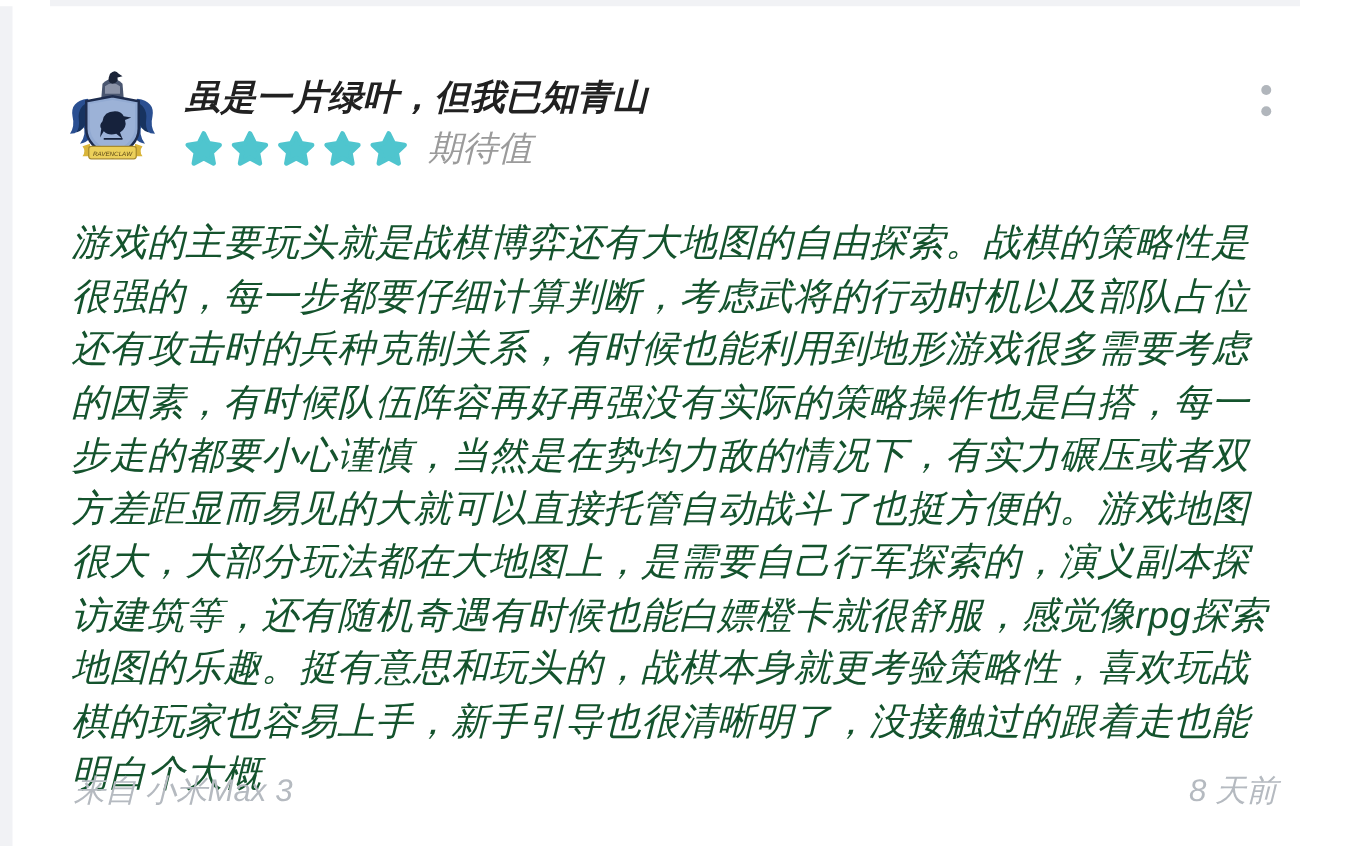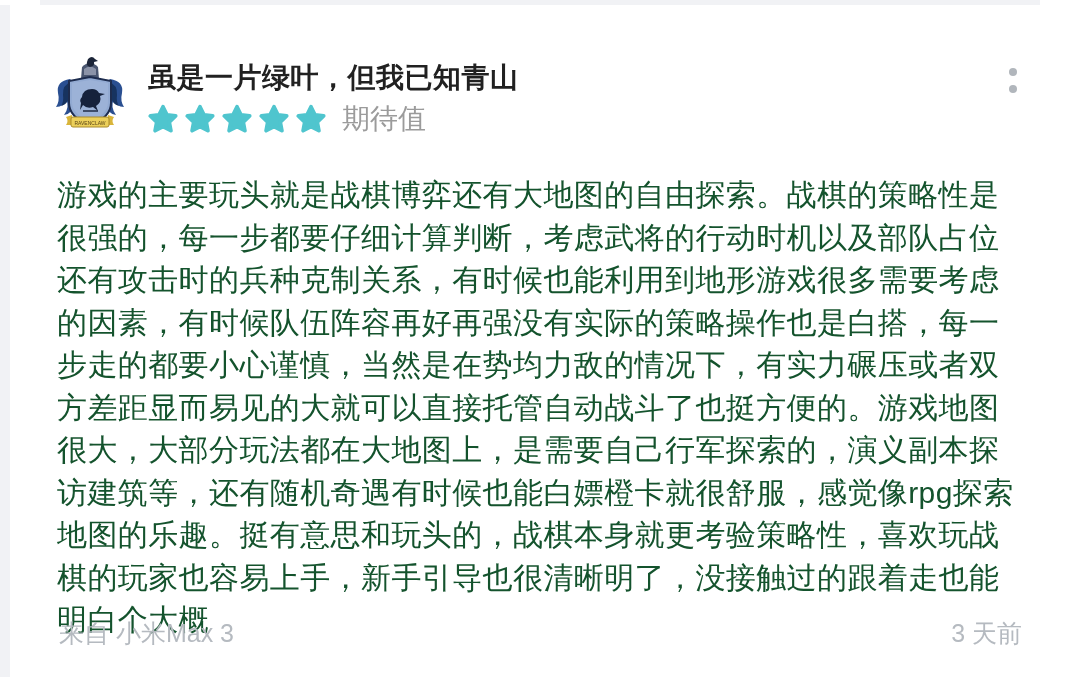--- a/index.html
+++ b/index.html
@@ -7,21 +7,21 @@
     width: 1080px; height: 677px;
     background: #ffffff;
     font-family: "Liberation Sans", "DejaVu Sans", sans-serif;
     overflow: hidden;
     position: relative;
   }
   .bg-strip { position: absolute; background: #f1f2f5; }
   .bg-strip-left { left: 0; top: 5px; width: 10px; height: 672px; }
   .bg-strip-top  { left: 40px; top: 0; width: 1000px; height: 5px; }
 
-  .card { position: absolute; inset: 0; }
+  .card { position: absolute; inset: 0; font-style: italic; }
 
   .header { position: absolute; left: 50px; top: 55px; display: flex; align-items: flex-start; }
   .avatar {
     width: 80px; height: 80px; flex: 0 0 80px;
     background: #ffffff; cursor: pointer;
   }
   .avatar svg { width: 80px; height: 80px; display: block; }
 
   .user-block { margin-left: 18px; padding-top: 7px; }
   .username {
@@ -121,16 +121,16 @@
 
   <div class="more-btn">
     <span class="dot"></span>
     <span class="dot"></span>
   </div>
 
   <p class="review-text">游戏的主要玩头就是战棋博弈还有大地图的自由探索。战棋的策略性是很强的，每一步都要仔细计算判断，考虑武将的行动时机以及部队占位还有攻击时的兵种克制关系，有时候也能利用到地形游戏很多需要考虑的因素，有时候队伍阵容再好再强没有实际的策略操作也是白搭，每一步走的都要小心谨慎，当然是在势均力敌的情况下，有实力碾压或者双方差距显而易见的大就可以直接托管自动战斗了也挺方便的。游戏地图很大，大部分玩法都在大地图上，是需要自己行军探索的，演义副本探访建筑等，还有随机奇遇有时候也能白嫖橙卡就很舒服，感觉像rpg探索地图的乐趣。挺有意思和玩头的，战棋本身就更考验策略性，喜欢玩战棋的玩家也容易上手，新手引导也很清晰明了，没接触过的跟着走也能明白个大概</p>
 
   <div class="footer">
     <span>来自 小米Max 3</span>
-    <span>3 天前</span>
+    <span>8 天前</span>
   </div>
 
 </div>
 
 </body></html>

